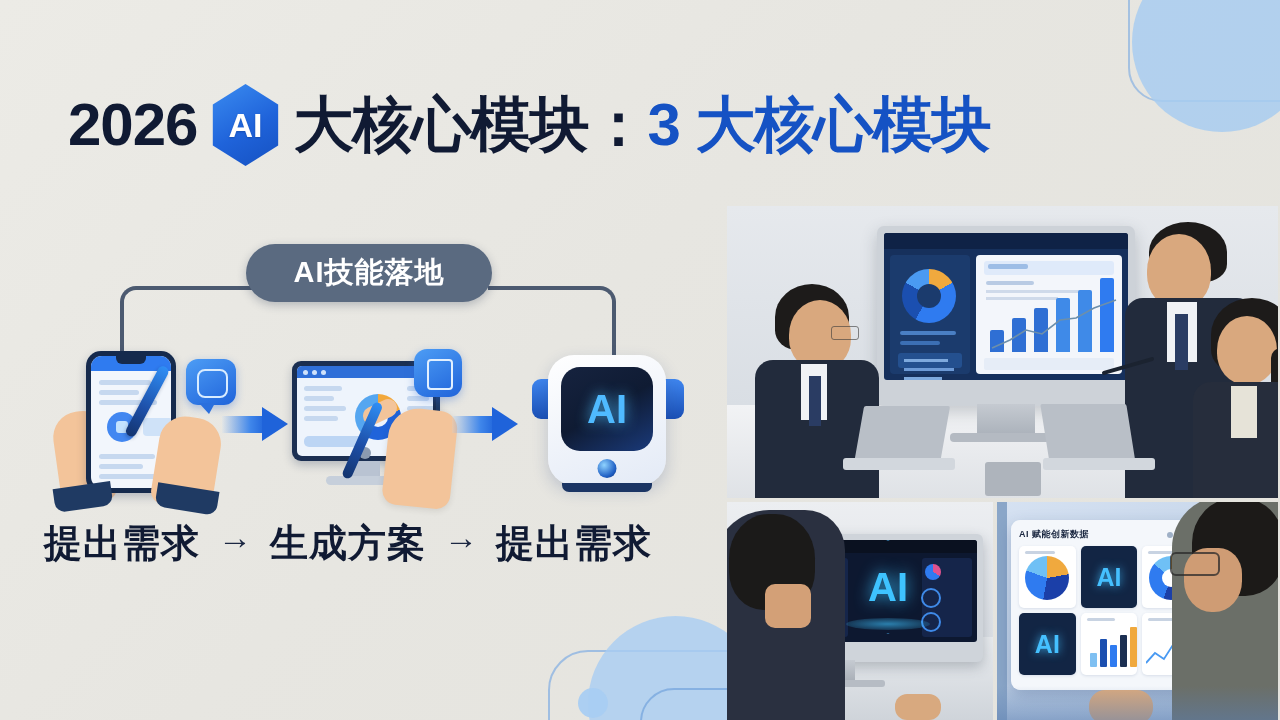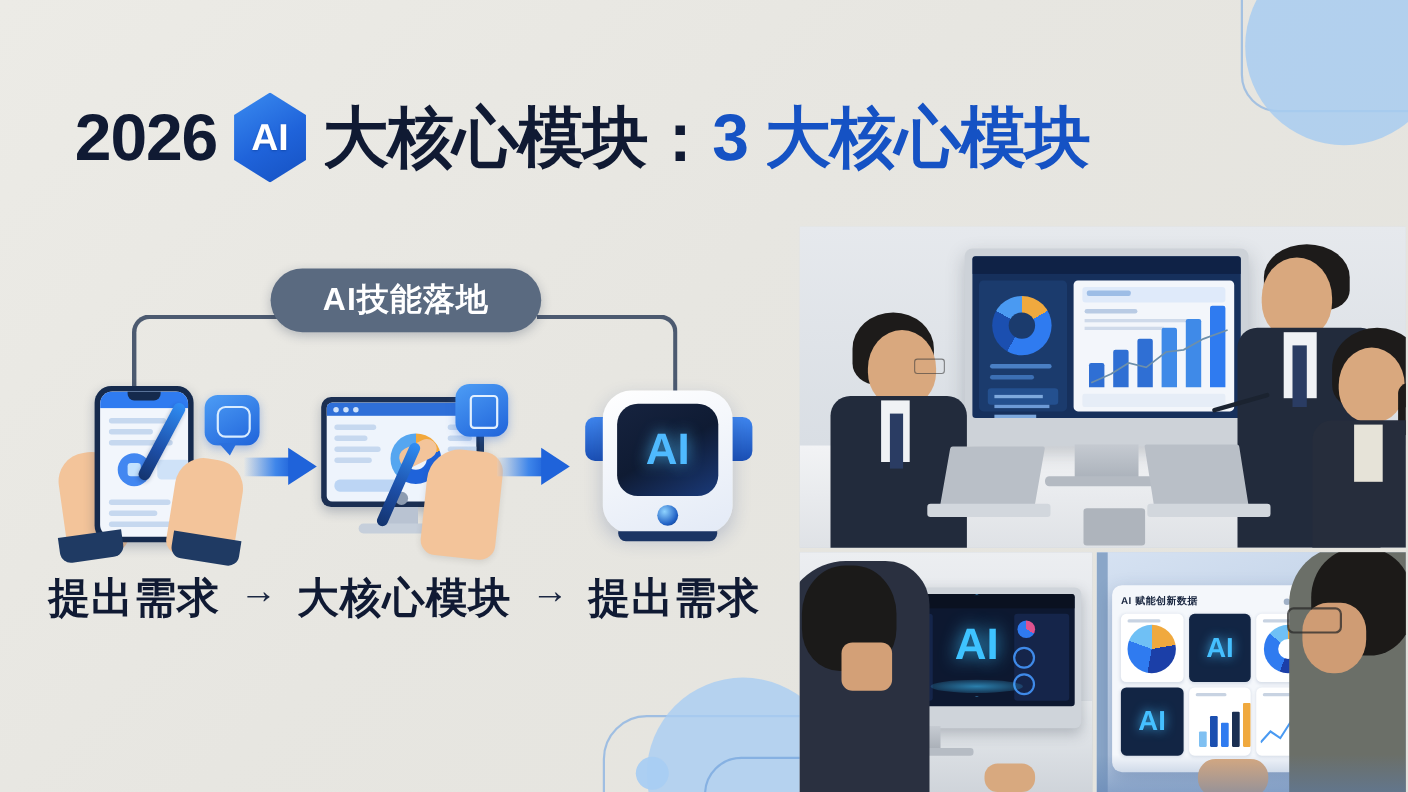--- a/index.html
+++ b/index.html
@@ -223,21 +223,21 @@
     clip-path:polygon(50% 0%,93% 25%,93% 75%,50% 100%,7% 75%,7% 25%);}
   .bl-side{position:absolute;background:#15254a;border-radius:3px;}
   .bl-man{position:absolute;left:-14px;top:8px;width:132px;height:210px;
     background:#2a3040;border-radius:56px 40px 0 0;}
   .bl-manhead{position:absolute;left:16px;top:4px;width:86px;height:96px;
     border-radius:46% 46% 40% 40%;background:#1b1a19;}
   .bl-neck{position:absolute;left:52px;top:74px;width:46px;height:44px;
     background:#d3a077;border-radius:10px;}
 
   
-  .br-board{position:absolute;left:14px;top:30px;width:196px;height:170px;
+  .br-board{position:absolute;left:14px;top:18px;width:196px;height:170px;
     background:#f4f7fb;border-radius:9px;box-shadow:0 6px 16px rgba(40,70,120,.28);
     padding:8px;box-sizing:border-box;}
   .br-title{font-size:9px;font-weight:bold;color:#1a2740;letter-spacing:.5px;
     margin-bottom:5px;}
   .br-grid{display:grid;grid-template-columns:1fr 1fr 1fr;grid-gap:5px;}
   .br-card{background:#fff;border-radius:5px;height:62px;position:relative;
     box-shadow:0 1px 3px rgba(40,70,120,.14);overflow:hidden;}
   .br-card.dark{background:#122544;display:flex;align-items:center;
     justify-content:center;}
   .br-card.dark b{color:#45c0ff;font-size:25px;
@@ -367,21 +367,21 @@
           <span>AI</span>
         </div>
         <div class="rlens"></div>
       </div>
       <div class="rfoot"></div>
     </div>
 
     <div class="steps">
       <span class="step">提出需求</span>
       <span class="step-ar">→</span>
-      <span class="step">大核心模块</span>
+      <span class="step">生成方案</span>
       <span class="step-ar">→</span>
       <span class="step">提出需求</span>
     </div>
   </div>
 
   <div class="photo p-top">
     <div class="wall"></div>
       <div class="table"></div>
 
     <div class="imac">

